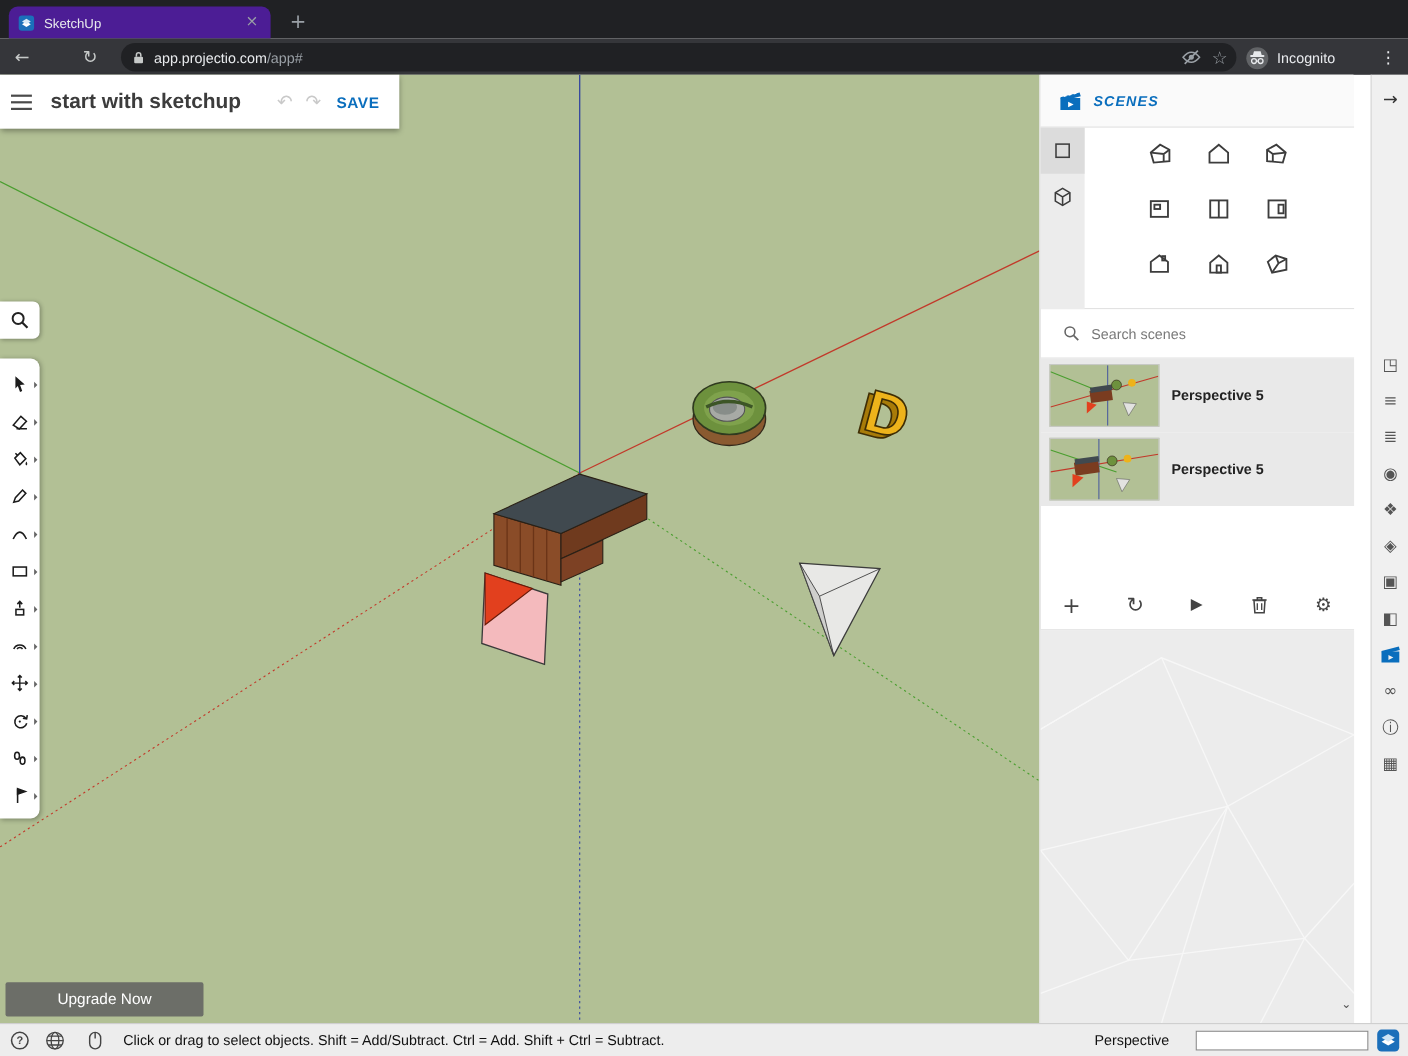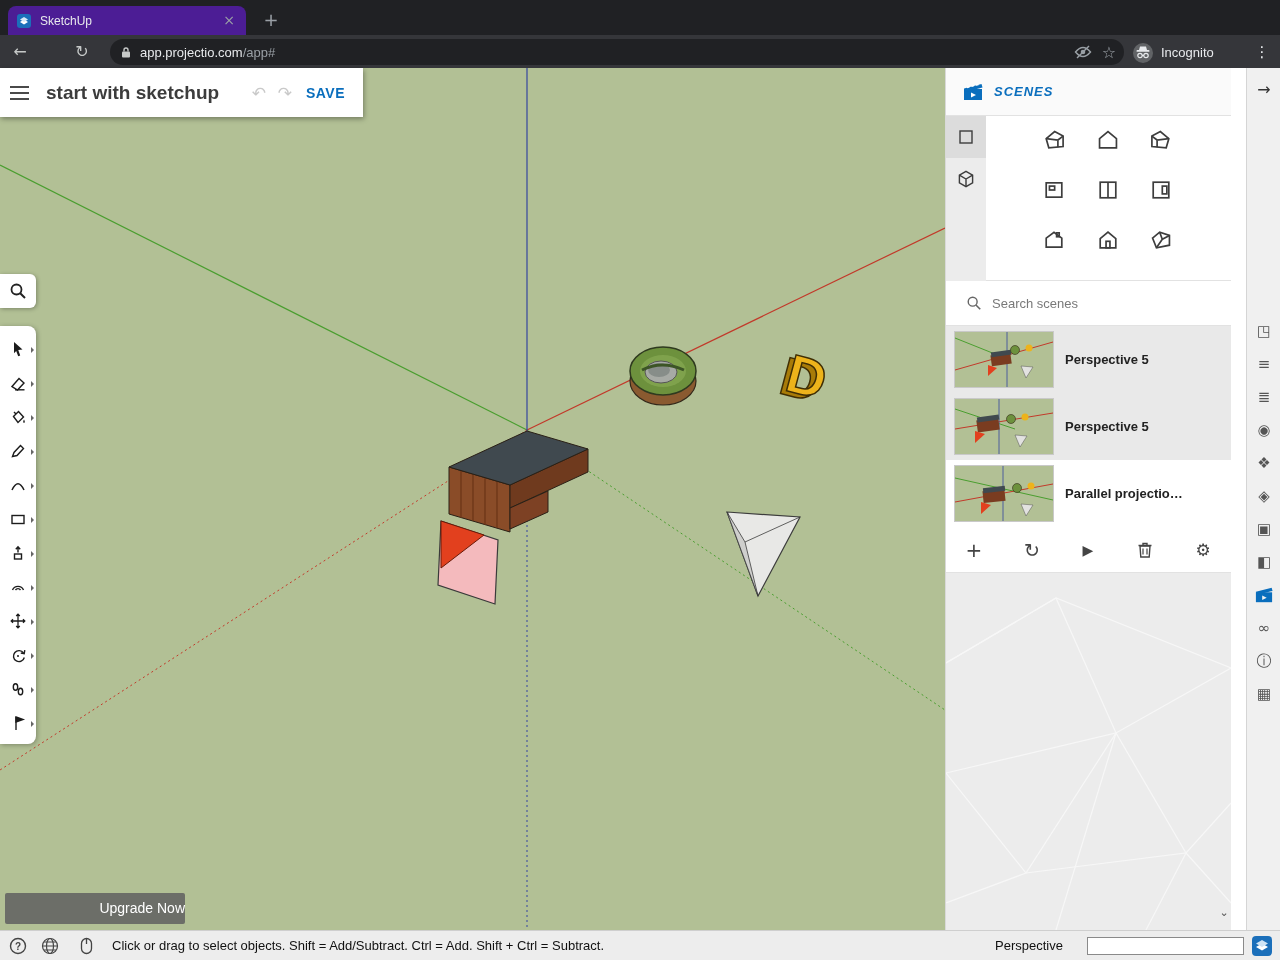--- a/index.html
+++ b/index.html
@@ -34,21 +34,21 @@
   .doc-title { font-size:19px; font-weight:bold; color:#3c3c3c; margin-left:6px; flex:1; }
   .undo-redo { color:#c9c9c9; font-size:17px; width:26px; text-align:center; }
   .save-btn { color:var(--accent,#0a6ebd); font-weight:bold; font-size:14px; letter-spacing:.5px; margin:0 18px 0 8px; }
 
   
   .search-fab { position:absolute; left:0; top:274px; width:36px; height:34px; background:#fff; border-radius:0 6px 6px 0; box-shadow:1px 1px 4px rgba(0,0,0,.3); display:flex; align-items:center; justify-content:center; }
   .left-toolbar { position:absolute; left:0; top:326px; width:36px; height:418px; background:#fff; border-radius:0 8px 8px 0; box-shadow:1px 1px 5px rgba(0,0,0,.3); padding-top:6px; }
   .tool-btn { position:relative; width:36px; height:34px; display:flex; align-items:center; justify-content:center; }
   .tool-btn::after { content:""; position:absolute; right:2px; top:15px; border-left:3px solid #666; border-top:3px solid transparent; border-bottom:3px solid transparent; }
 
-  .upgrade-btn { position:absolute; left:5px; top:893px; width:180px; height:31px; background:rgba(98,98,98,.88); color:#fff; font-size:14px; text-align:right; line-height:31px; border-radius:2px; }
+  .upgrade-btn { position:absolute; left:5px; top:893px; width:180px; height:31px; background:rgba(98,98,98,.88); color:#fff; font-size:14px; text-align:center; line-height:31px; border-radius:2px; }
 
   
   .panel { position:absolute; left:945px; top:68px; width:285px; height:862px; background:#fff; border-left:1px solid #d9d9d9; }
   .panel-header { position:absolute; left:0; top:0; width:285px; height:48px; background:#fafafa; border-bottom:1px solid #e2e2e2; display:flex; align-items:center;font-style:italic; }
   .panel-title { color:var(--accent,#0a6ebd); font-weight:bold; font-size:13px; letter-spacing:1px; margin-left:10px; }
   .views-sec { position:absolute; left:0; top:48px; width:285px; height:165px; border-bottom:1px solid #e2e2e2; }
   .views-rail { position:absolute; left:0; top:0; width:40px; height:165px; background:#ececec; }
   .rail-btn { width:40px; height:42px; display:flex; align-items:center; justify-content:center; }
   .rail-btn.sel { background:#dcdcdc; }
   .view-btn { position:absolute; width:44px; height:44px; display:flex; align-items:center; justify-content:center; }
@@ -400,37 +400,20 @@
             <rect x="22" y="20" width="22" height="12" fill="#7a3c20" transform="rotate(-8 33 26)"></rect>
             <rect x="22" y="17" width="22" height="5" fill="#40494f" transform="rotate(-8 33 19)"></rect>
             <polygon points="20,32 30,35 20,44" fill="#e2401e"></polygon>
             <circle cx="56" cy="20" r="4.5" fill="#6d913d" stroke="#33281a" stroke-width=".6"></circle>
             <circle cx="70" cy="18" r="3.5" fill="#edb31b"></circle>
             <polygon points="60,36 72,37 65,48" fill="#e2e2e0" stroke="#555" stroke-width=".5"></polygon>
           </svg>
       </div>
       <span class="scene-label">Perspective 5</span>
     </div>
-    <div class="scene-row sel" style="top:392px">
-      <div class="thumb">
-        <svg width="98" height="55" viewBox="0 0 98 55">
-            <rect width="98" height="55" fill="#b2c095"></rect>
-            <line x1="0" y1="12" x2="98" y2="34" stroke="#4a9e2f" stroke-width="1"></line>
-            <line x1="0" y1="36" x2="98" y2="18" stroke="#c2392a" stroke-width="1"></line>
-            <line x1="48" y1="0" x2="48" y2="55" stroke="#34459f" stroke-width="0.8"></line>
-            <rect x="28" y="24" width="22" height="12" fill="#7a3c20" transform="rotate(-6 39 30)"></rect>
-            <rect x="28" y="21" width="22" height="5" fill="#40494f" transform="rotate(-6 39 23)"></rect>
-            <polygon points="26,36 36,39 26,48" fill="#e2401e"></polygon>
-            <circle cx="62" cy="22" r="4.5" fill="#6d913d" stroke="#33281a" stroke-width=".6"></circle>
-            <circle cx="76" cy="20" r="3.5" fill="#edb31b"></circle>
-            <polygon points="66,38 78,39 71,50" fill="#e2e2e0" stroke="#555" stroke-width=".5"></polygon>
-          </svg>
-      </div>
-      <span class="scene-label">Parallel projectio…</span>
-    </div>
 
     <div class="scene-toolbar">
       <span class="st-btn glyph" style="left:14px;font-size:20px">+</span>
       <span class="st-btn glyph" style="left:72px;font-size:19px">↻</span>
       <span class="st-btn glyph" style="left:128px;font-size:14px">▶</span>
       <span class="st-btn" style="left:185px" title="delete-scene">
         <svg width="16" height="18" viewBox="0 0 16 18" style="margin:5px auto 0">
             <path d="M3 5 h10 l-.8 11 h-8.4 Z" fill="none" stroke="#444" stroke-width="1.4"></path>
             <path d="M1.5 4.5 h13 M6 4.5 V2.5 h4 v2" fill="none" stroke="#444" stroke-width="1.4"></path>
             <path d="M6 7.5 v6 M10 7.5 v6" stroke="#444" stroke-width="1.2"></path>

